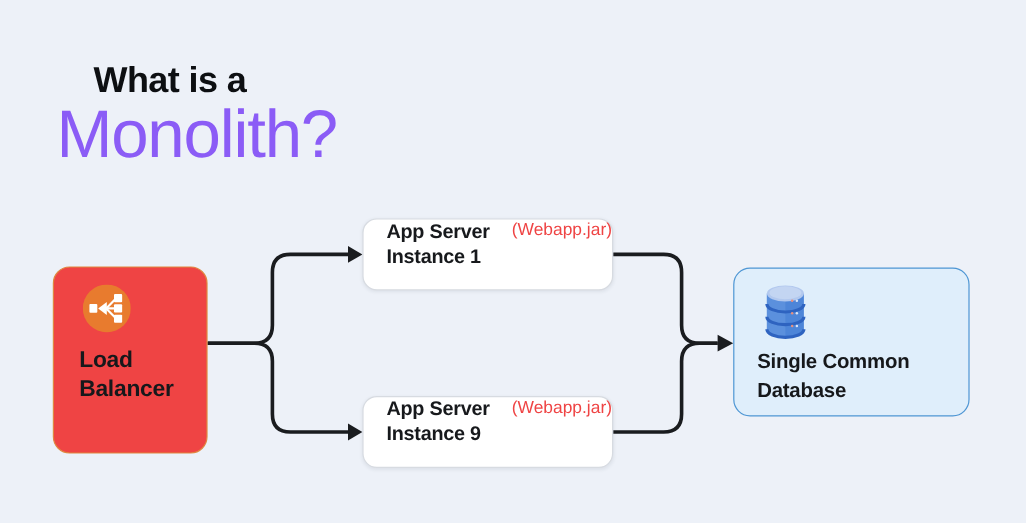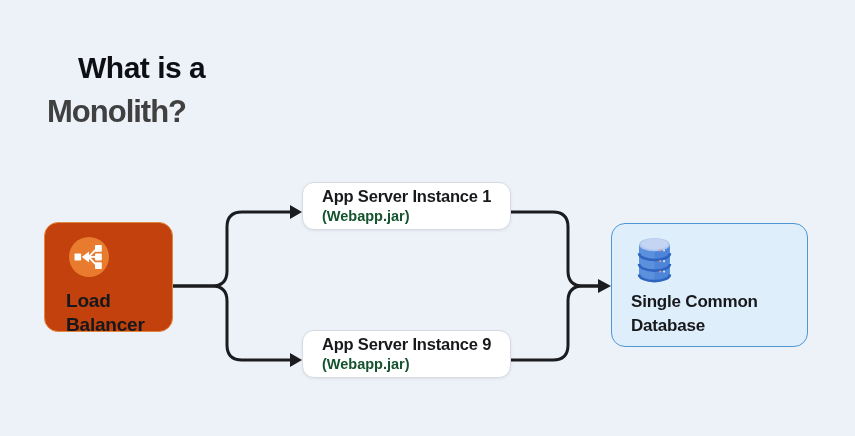--- a/index.html
+++ b/index.html
@@ -23,24 +23,24 @@
   }
   .title-line1 {
     font-size: 30px;
     font-weight: 700;
     letter-spacing: -0.5px;
     color: #0d0f12;
     line-height: 36px;
     margin-left: 31px;
   }
   .title-line2 {
-    font-size: 31px;
-    font-weight: 700;
+    font-size: 56px;
+    font-weight: 400;
     letter-spacing: -1px;
-    color: #404040;
+    color: #8b5cf6;
     line-height: 52px;
   }
 
   
   svg.connectors {
     position: absolute;
     left: 0; top: 0;
     width: 855px; height: 436px;
     pointer-events: none;
   }
@@ -49,22 +49,22 @@
     stroke: #1a1c1f;
     stroke-width: 3;
     stroke-linejoin: round;
   }
   .conn-arrow { fill: #1a1c1f; }
 
   
   .node-lb {
     position: absolute;
     left: 44px; top: 222px;
-    width: 129px; height: 110px;
-    background: #c2410c;
+    width: 129px; height: 156px;
+    background: #ef4444;
     border: 1.5px solid #e0873f;
     border-radius: 14px;
   }
   .lb-icon {
     position: absolute;
     left: 24px; top: 14px;
     width: 40px; height: 40px;
   }
   .lb-label {
     position: absolute;
@@ -74,43 +74,43 @@
     font-weight: 700;
     line-height: 24px;
     color: #16181b;
     letter-spacing: -0.2px;
   }
 
   
   .node-as {
     position: absolute;
     left: 302px;
-    width: 209px; height: 48px;
+    width: 209px; height: 60px;
     background: #ffffff;
     border: 1px solid #d7dbe1;
     border-radius: 12px;
     box-shadow: 0 1px 3px rgba(40,50,70,0.08);
     display: flex;
-    flex-direction: column;
+    flex-direction: row;
     justify-content: center;
     padding-left: 19px;
   }
   .node-as1 { top: 182px; }
   .node-as2 { top: 330px; }
   .as-title {
     font-size: 16.5px;
     font-weight: 700;
     color: #17191c;
     line-height: 21px;
     letter-spacing: -0.2px;
   }
   .as-subtitle {
     font-size: 14.5px;
-    font-weight: 700;
-    color: #14532d;
+    font-weight: 400;
+    color: #ef4444;
     line-height: 19px;
   }
 
   
   .node-db {
     position: absolute;
     left: 611px; top: 223px;
     width: 197px; height: 124px;
     background: #dfeefb;
     border: 1.5px solid #4e96d4;

